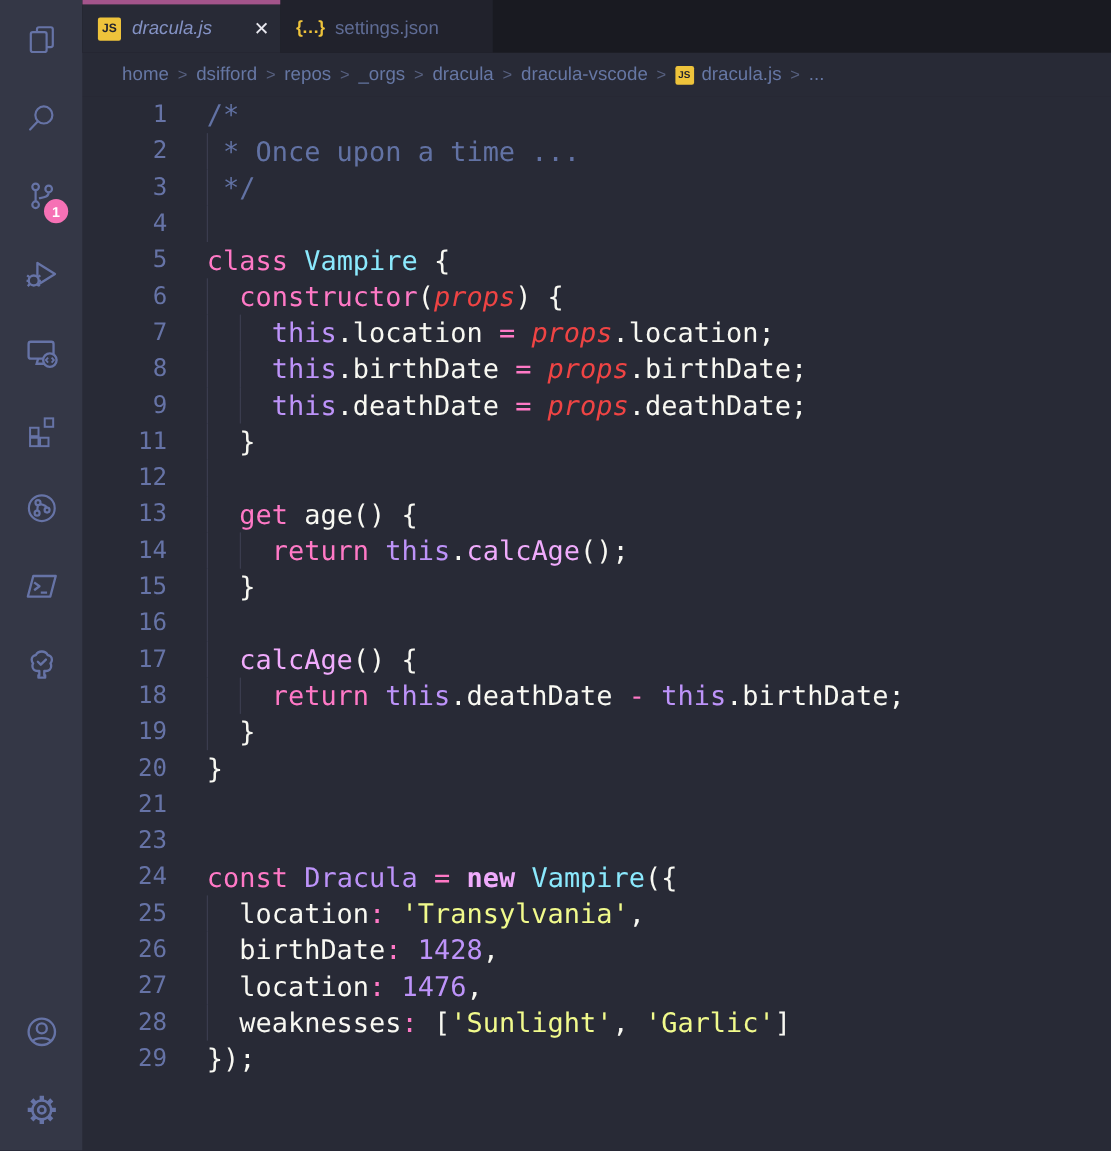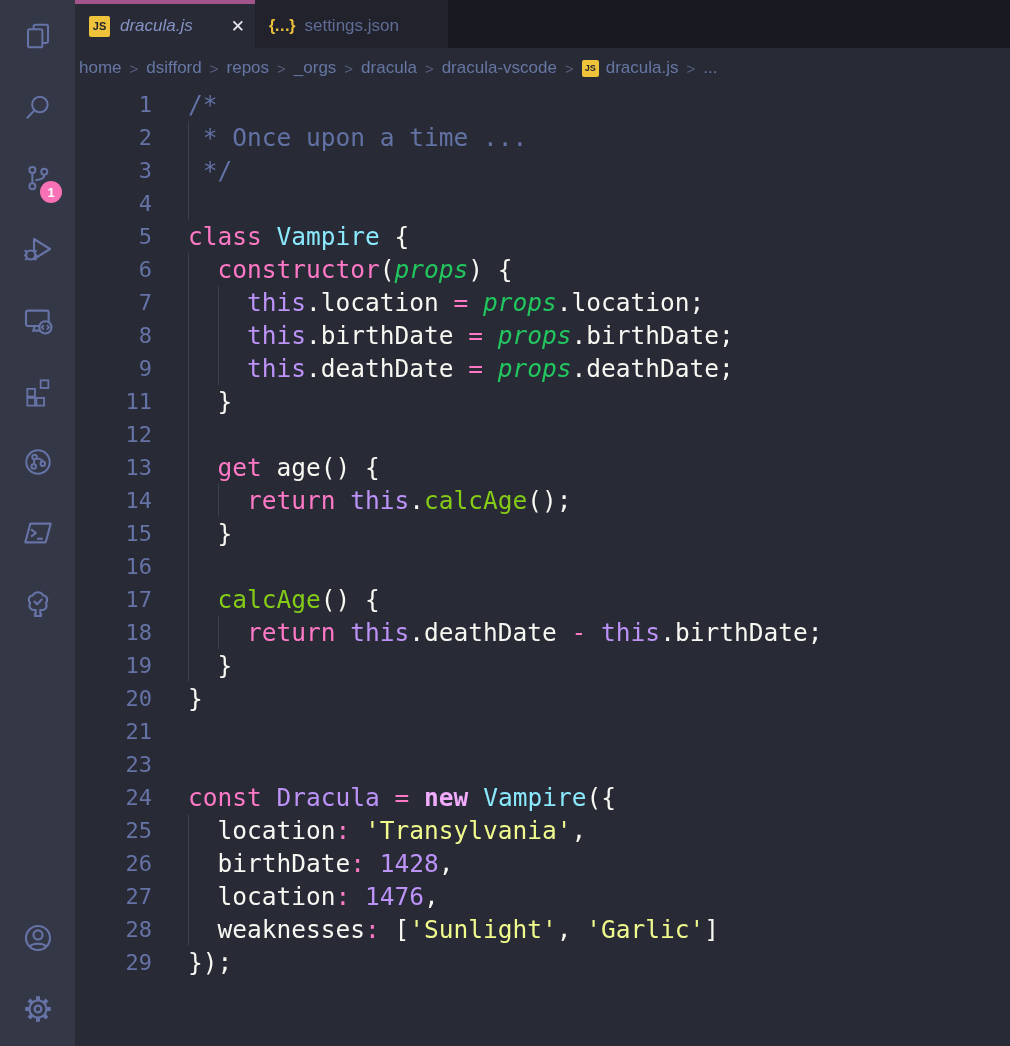--- a/index.html
+++ b/index.html
@@ -27,40 +27,40 @@
     display:flex;align-items:center;justify-content:center;border-radius:2px;flex:none;}
   .bc-js{width:17px;height:17px;background:#eec33b;color:#22232e;font-weight:bold;font-size:9px;
     display:inline-flex;align-items:center;justify-content:center;border-radius:2px;flex:none;}
   .json-glyph{color:#eec33b;font-size:16px;font-weight:bold;letter-spacing:-1px;flex:none;}
   .tab-title{margin-left:10px;font-size:17px;color:#7d89ba;white-space:nowrap;overflow:hidden;flex:1;}
   .tab.active .tab-title{font-style:italic;color:#8492c4;}
   .tab.inactive .tab-title{color:#5f6c95;}
   .tab-close{color:#e8e8ef;font-size:17px;margin-left:8px;flex:none;line-height:1;}
 
   
-  .breadcrumb{height:40px;background:#282a36;display:flex;align-items:center;padding-left:4px;flex:none;
+  .breadcrumb{height:40px;background:#282a36;display:flex;align-items:center;padding-left:36px;flex:none;
     font-size:17px;color:#6677a4;white-space:nowrap;}
   .bc-item{display:flex;align-items:center;gap:7px;cursor:pointer;}
   .bc-sep{color:#565f7e;margin:0 8px;font-size:15px;}
 
   
   .editor{flex:1;background:#282a36;overflow:hidden;cursor:text;}
   .line{height:33px;display:flex;align-items:center;position:relative;
     font-family:"DejaVu Sans Mono",monospace;font-size:24.5px;}
   .gutter{width:77px;flex:none;text-align:right;color:#6673a6;font-size:22px;}
   .code{margin-left:36px;white-space:pre;letter-spacing:0;}
   .iguide{position:absolute;top:0;width:1px;height:33px;background:#3c3f52;}
 
   .tk-c{color:#6272a4;}
   .tk-f{color:#f8f8f2;}
   .tk-p{color:#ff79c6;}
   .tk-pb{color:#f0abfc;font-weight:bold;}
   .tk-cy{color:#8be9fd;}
-  .tk-g{color:#84cc16;}
-  .tk-o{color:#22c55e;font-style:italic;}
+  .tk-g{color:#f0abfc;}
+  .tk-o{color:#ef4444;font-style:italic;}
   .tk-t{color:#bd93f9;}
   .tk-n{color:#bd93f9;}
   .tk-y{color:#f1fa8c;}
 </style>
 </head>
 <body>
 
 <div class="app">
 
   <div class="activity-bar">

